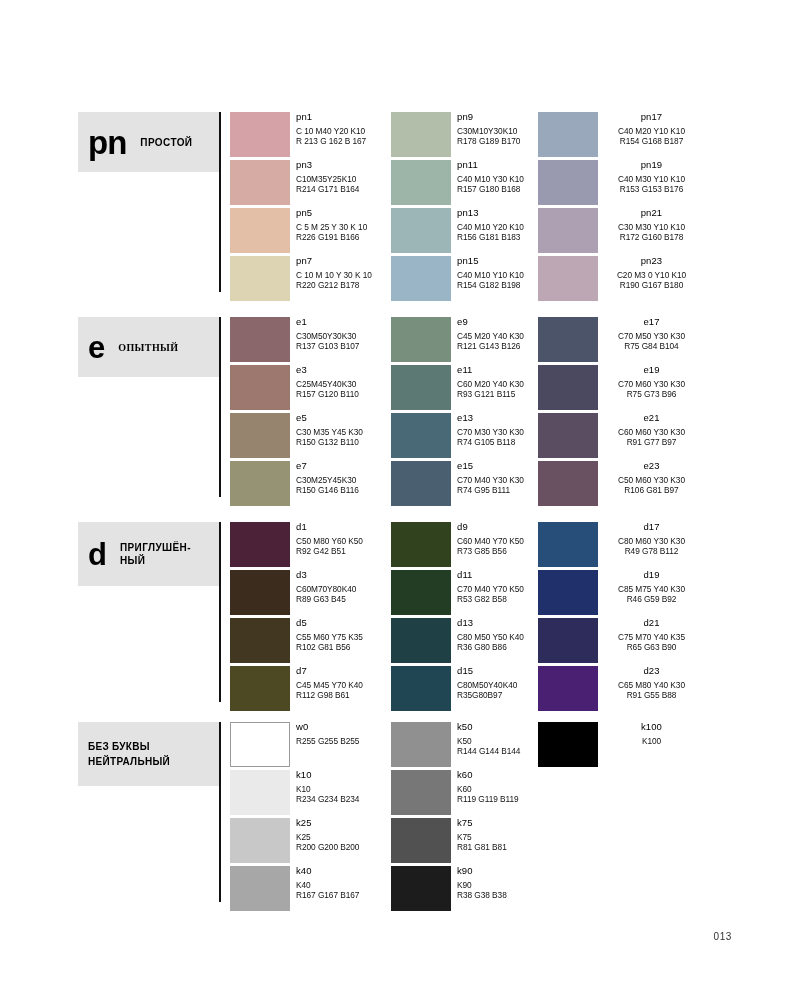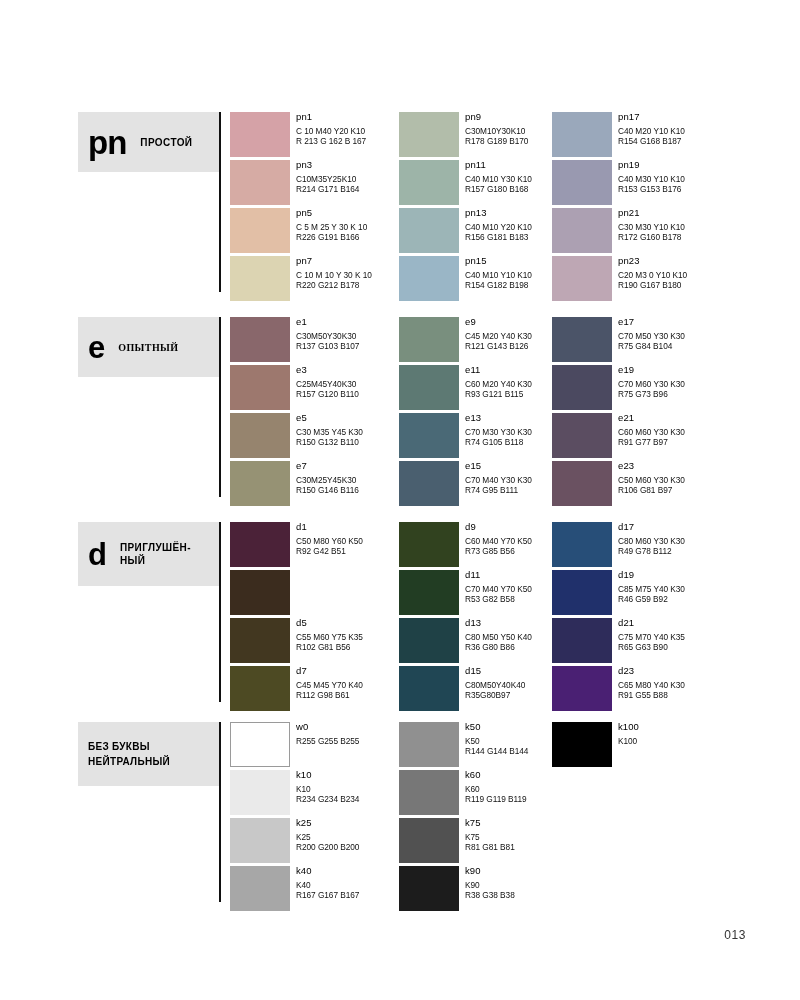--- a/index.html
+++ b/index.html
@@ -79,22 +79,22 @@
     left: 152px;
     top: 0;
     width: 492px;
   }
   .col {
     position: absolute;
     top: 0;
     width: 161px;
   }
   .col.c0 { left: 0; }
-  .col.c1 { left: 169px; }
-  .col.c2 { left: 322px; }
+  .col.c1 { left: 161px; }
+  .col.c2 { left: 308px; text-align: center; }
 
   .entry {
     position: relative;
     height: 48px;
   }
   .sw {
     position: absolute;
     left: 0;
     top: 4px;
     width: 60px;
@@ -121,23 +121,23 @@
     line-height: 10.2px;
     color: #111;
     letter-spacing: -0.05px;
     margin-top: 3px;
     white-space: pre-line;
   }
 
   
   .folio {
     position: absolute;
-    right: 54px;
+    right: 68px;
     bottom: 58px;
-    font-size: 12px;
+    font-size: 10px;
     letter-spacing: 0.6px;
     color: #333;
   }
 </style>
 </head>
 <body>
 
 <div id="sheet">
     <div class="section" style="top: 108px;">
       <div class="section-head one-line">
@@ -373,20 +373,25 @@
           <div class="entry">
             <div class="sw" style="background: rgb(75, 34, 56);"></div>
             <div class="txt">
               <div class="code">d1</div>
               <div class="spec">C50 M80 Y60 K50
 R92 G42 B51</div>
             </div>
           </div>
           <div class="entry">
             <div class="sw" style="background: rgb(59, 44, 30);"></div>
+            <div class="txt">
+              <div class="code">d3</div>
+              <div class="spec">C60M70Y80K40
+R89 G63 B45</div>
+            </div>
           </div>
           <div class="entry">
             <div class="sw" style="background: rgb(66, 55, 32);"></div>
             <div class="txt">
               <div class="code">d5</div>
               <div class="spec">C55 M60 Y75 K35
 R102 G81 B56</div>
             </div>
           </div>
           <div class="entry">

